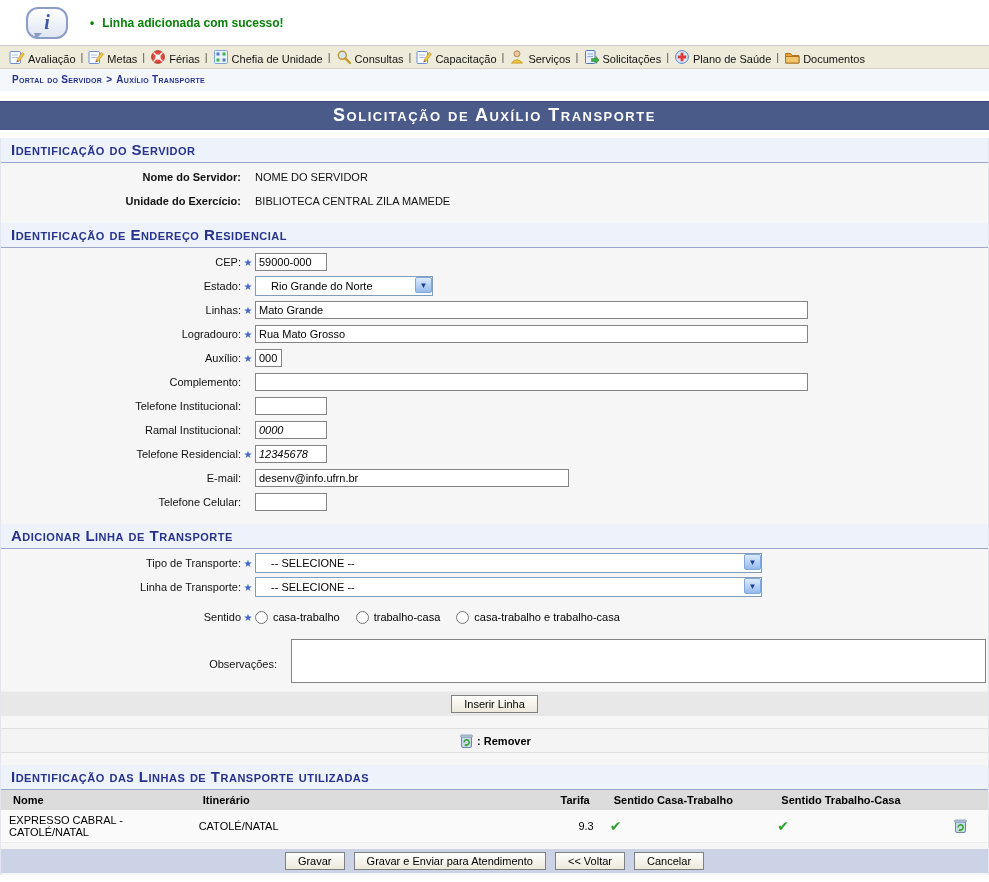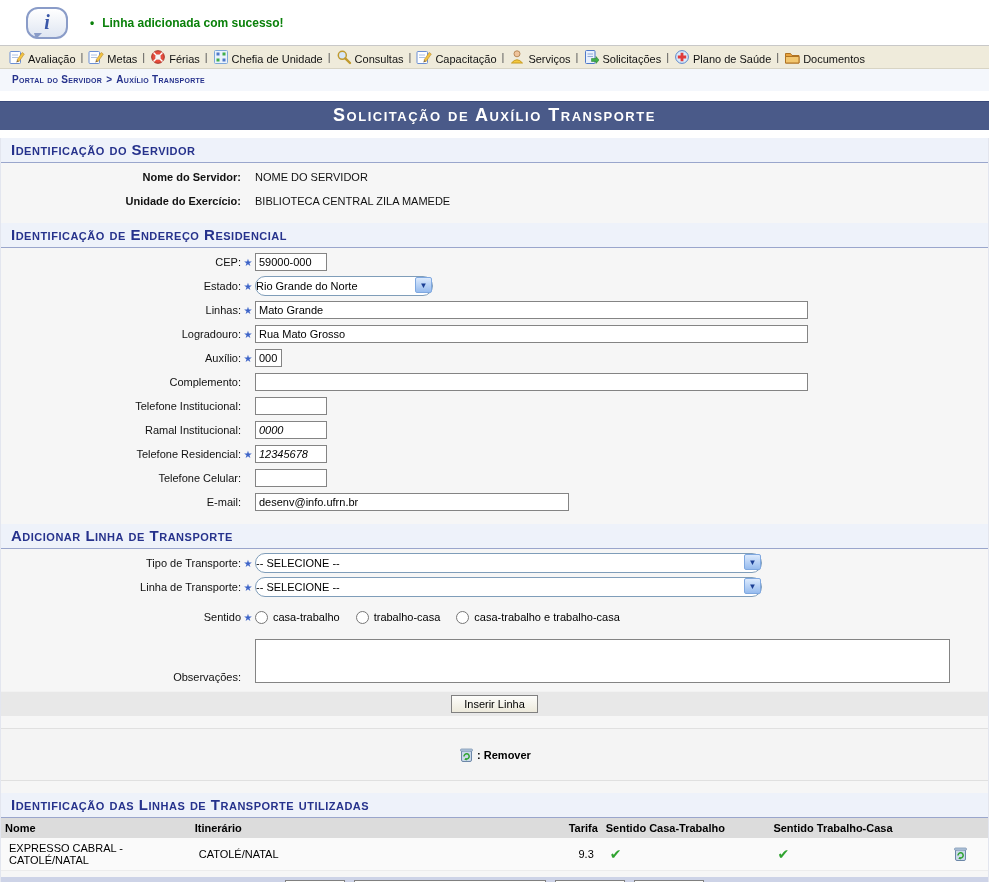--- a/index.html
+++ b/index.html
@@ -63,40 +63,40 @@
   
   .form-area { background:#F6F6F6; border-left:1px solid #E3E6EF; border-right:1px solid #E3E6EF; padding-bottom:2px; }
   .section-header {
     background:#EEF2FA; color:#26328C;
     font-variant:small-caps; font-weight:bold; font-size:15px; letter-spacing:.5px;
     padding:3px 10px 4px; border-bottom:1px solid #9AA6CC; margin-top:12px;
   }
   .section-header.first { margin-top:8px; }
 
   .frow { display:flex; align-items:center; margin:4px 0; min-height:20px; }
-  .frow.top { align-items:flex-end; }
+  .frow.top { align-items:center;margin-left:36px; }
   .flabel { width:240px; text-align:right; flex:none; color:#111; padding-top:0; }
   .frow.top .flabel { padding-top:5px; }
   .fstar { width:14px; flex:none; text-align:center; color:#3D64C8; font-size:10px; }
   .fvalue-static { color:#111; }
   .blabel { font-weight:bold; }
 
   input[type=text] {
     border:1px solid #848484; background:#fff; color:#000;
     font-family:inherit; font-size:11px; height:18px; padding:1px 3px;
   }
   .w-cep { width:72px; } .w-num { width:27px; } .w-phone { width:72px;font-style:italic; }
   .w-email { width:314px; } .w-wide { width:553px; }
 
   .select-wrap { position:relative; display:inline-block; height:20px; }
   .sw-estado { width:178px; } .sw-big { width:507px; }
   .select-wrap select {
     width:100%; height:20px; appearance:none; -webkit-appearance:none; -moz-appearance:none;
     border:1px solid #7f9db9; background:#fff; color:#000;
-    font-family:inherit; font-size:11px; padding:1px 20px 1px 0; border-radius:10px;
+    font-family:inherit; font-size:11px; padding:1px 20px 1px 15px; border-radius:0;
   }
   .dd-arrow {
     position:absolute; right:1px; top:1px; width:17px; height:16px;
     background:linear-gradient(#DCEAFD,#96BBEE);
     border:1px solid #7FA8E0; border-radius:2px;
     display:flex; align-items:center; justify-content:center;
     color:#1B3E94; font-size:8px; pointer-events:none;
   }
 
   .radio-group { display:flex; align-items:center; }
@@ -110,29 +110,29 @@
 
   
   .bar-gray { background:#E8E8E8; text-align:center; padding:3px 0; margin-top:8px; border-top:1px solid #f2f2f2; }
   .btn {
     background:linear-gradient(#FDFDFB,#EDEADC);
     border:1px solid #808080; color:#000;
     font-family:inherit; font-size:11px; padding:2px 12px; margin:0 3px; cursor:pointer;
   }
   .legend-row {
     background:#F4F4F4; border-top:1px solid #E0E0E0; border-bottom:1px solid #E0E0E0;
-    margin-top:12px; padding:17px 0;
+    margin-top:12px; padding:3px 0;
     display:flex; justify-content:center; align-items:center; font-weight:bold;
   }
   .legend-row svg { margin-right:2px; }
 
   
   table.linhas { width:100%; border-collapse:collapse; font-size:11px; }
   table.linhas thead tr { background:#DCDCDC; }
-  table.linhas th { font-weight:bold; text-align:left; padding:4px 4px; color:#000; }
+  table.linhas th { font-weight:bold; text-align:left; padding:4px 12px; color:#000; }
   table.linhas th.right, table.linhas td.right { text-align:right; }
   table.linhas th.center, table.linhas td.center { text-align:left; }
   table.linhas td { padding:4px 8px; background:#FAFAFA; border-bottom:1px solid #ECECEC; vertical-align:middle; }
   .check { color:#2FA32F; font-size:14px; font-weight:bold; }
   .trash-btn { cursor:pointer; display:inline-block; }
 
   .button-bar { background:#CDD3E7; text-align:center; padding:3px 0; margin-top:6px; }
 </style>
 </head>
 <body>
@@ -312,28 +312,28 @@
     <span class="flabel">Ramal Institucional:</span>
     <span class="fstar"></span>
     <input type="text" class="w-phone" value="0000" style="">
   </div>
   <div class="frow">
     <span class="flabel">Telefone Residencial:</span>
     <span class="fstar">★</span>
     <input type="text" class="w-phone" value="12345678" style="">
   </div>
   <div class="frow">
+    <span class="flabel">E-mail:</span>
+    <span class="fstar"></span>
+    <input type="text" class="w-email" value="desenv@info.ufrn.br" style="">
+  </div>
+  <div class="frow">
     <span class="flabel">Telefone Celular:</span>
     <span class="fstar"></span>
     <input type="text" class="w-phone" value="" style="">
-  </div>
-  <div class="frow">
-    <span class="flabel">E-mail:</span>
-    <span class="fstar"></span>
-    <input type="text" class="w-email" value="desenv@info.ufrn.br" style="">
   </div>
 
   <div class="section-header">Adicionar Linha de Transporte</div>
   <div class="frow">
     <span class="flabel">Tipo de Transporte:</span>
     <span class="fstar">★</span>
     <span class="select-wrap sw-big">
       <select><option>-- SELECIONE --</option></select>
       <span class="dd-arrow">▼</span>
     </span>

